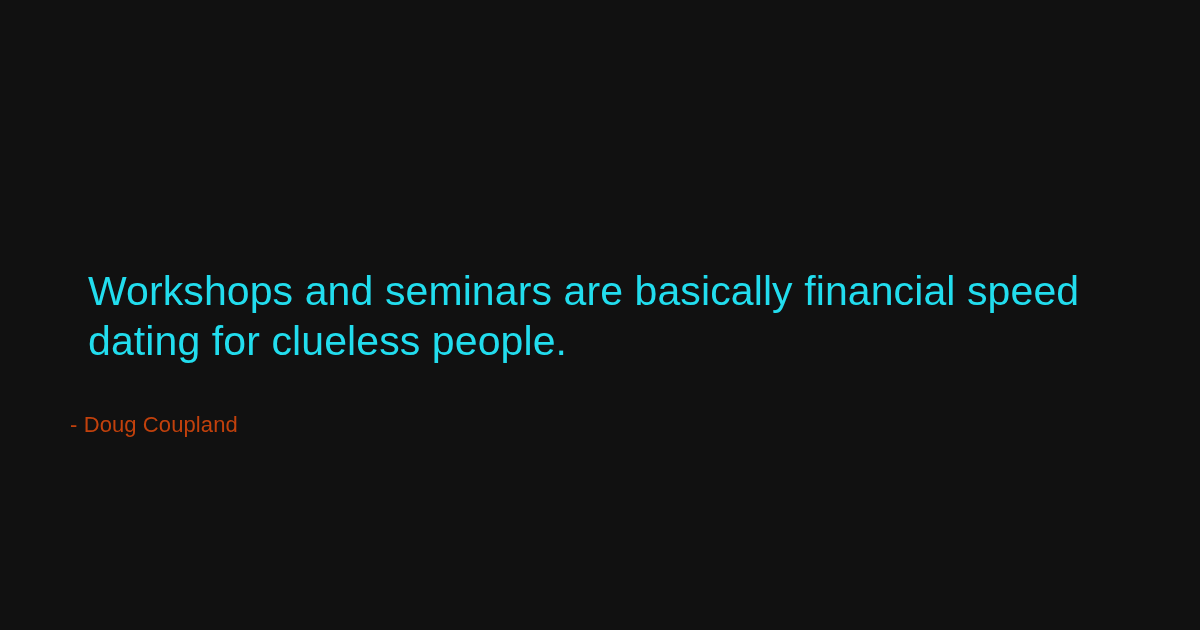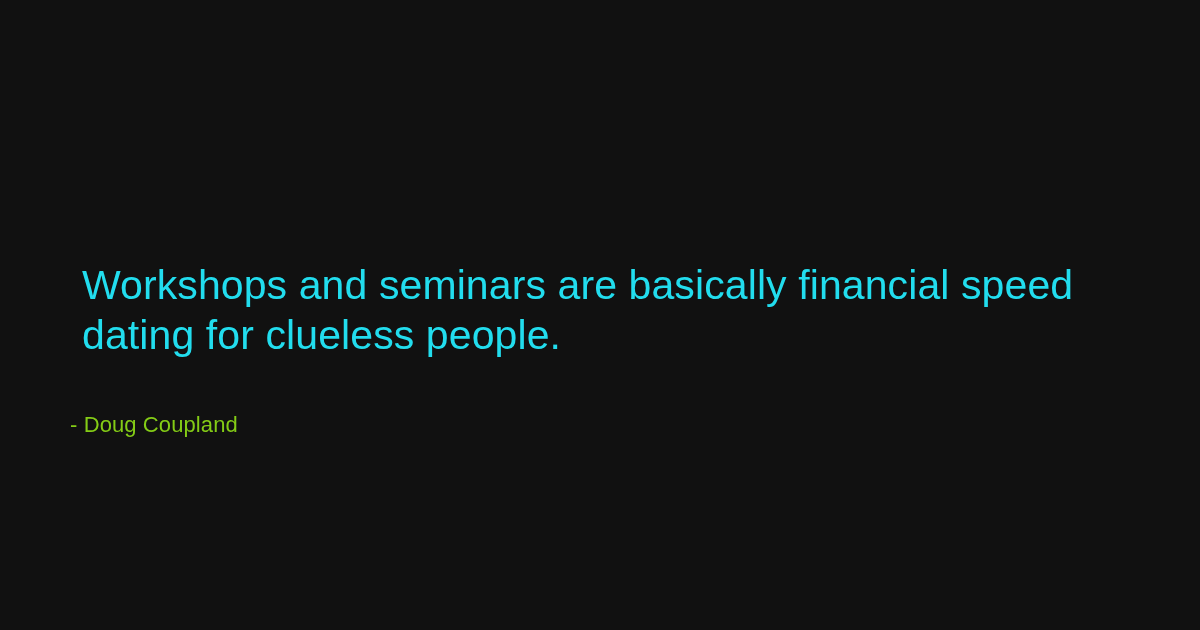--- a/index.html
+++ b/index.html
@@ -26,37 +26,37 @@
   }
 
   .quote-block {
     position: absolute;
     left: 70px;
     top: 248px;
     width: 1075px;
   }
 
   .quote-text {
-    margin: 12px;
+    margin: 18px;
     color: #22DDEE;
     font-family: "Liberation Sans", sans-serif;
     font-size: 41px;
     font-weight: 400;
     line-height: 50px;
     letter-spacing: 0.1px;
     white-space: normal;
     text-align: left;
   }
 
   .attribution {
     position: absolute;
     left: 70px;
     top: 410px;
     margin: 0;
-    color: #84cc16;
+    color: #c2410c;
     font-family: "Liberation Sans", sans-serif;
     font-size: 22px;
     font-weight: 400;
     line-height: 30px;
     letter-spacing: 0.1px;
     white-space: nowrap;
   }
 </style>
 </head>
 <body>

